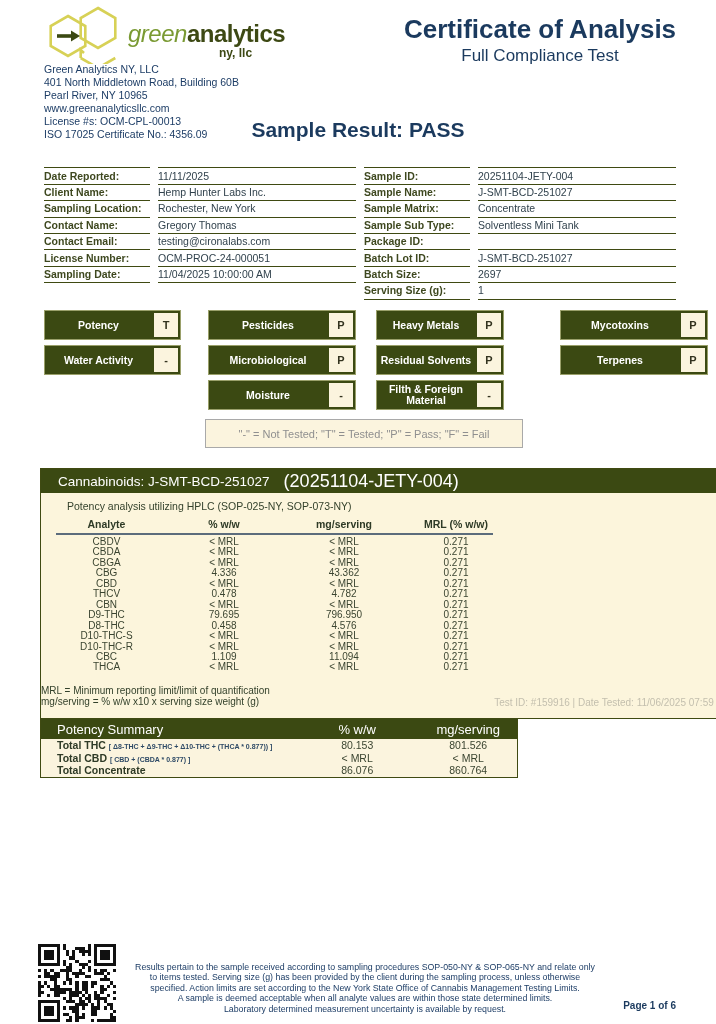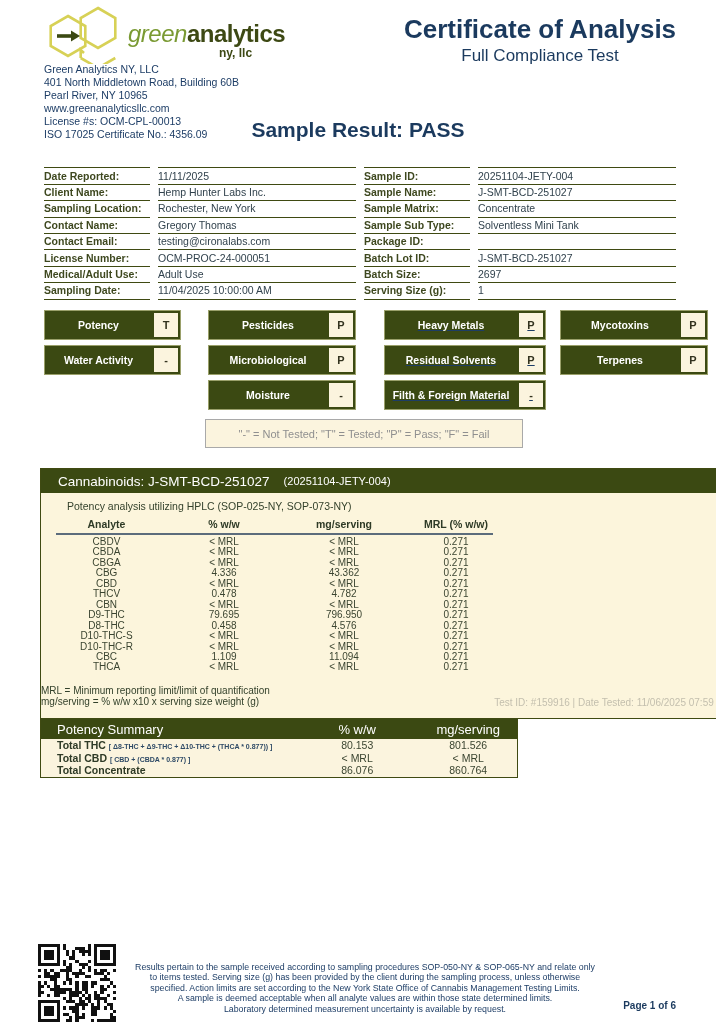--- a/index.html
+++ b/index.html
@@ -43,21 +43,21 @@
                justify-content:center;font-weight:bold;font-size:11px;color:#33331f;}
   #legend-box{position:absolute;left:205px;top:419px;width:316px;height:27px;background:#fbf4de;
               border:1px solid #a9a9a9;display:flex;align-items:center;justify-content:center;
               font-size:11px;color:#8f8f8f;}
 
   
   #cann-panel{position:absolute;left:40px;top:468px;width:704px;box-sizing:border-box;
               border:1.5px solid #3f4a12;background:#fcf5dc;}
   #cann-header{height:24px;background:#3b4912;color:#fff;display:flex;align-items:center;
                padding-left:17px;font-size:13.5px;border-bottom:1.5px solid #fcf5dc;}
-  #cann-header .sub{margin-left:14px;font-size:11px;}
+  #cann-header .sub{margin-left:14px;font-size:18px;}
   #cann-body{padding:6px 0 10px 0;}
   #cann-method{padding-left:26px;font-size:10.5px;color:#33412b;margin-bottom:6px;}
   .an-grid{display:grid;grid-template-columns:95px 140px 100px 124px;padding-left:18px;}
   .an-grid .c1{text-align:center;}
   .an-grid .c2,.an-grid .c3,.an-grid .c4{text-align:center;}
   #cann-cols{font-weight:bold;font-size:10.5px;color:#2e3a26;padding-bottom:3px;}
   #cann-underline{margin-left:15px;width:437px;border-bottom:2px solid #5c6c7c;}
   #analyte-rows{margin-top:2px;}
   .an-row{font-size:10px;color:#3a4430;line-height:10.45px;}
   #cann-foot{display:flex;align-items:flex-end;margin-top:12px;}
@@ -143,24 +143,20 @@
       </div>
       <div class="info-row">
         <div class="info-label">Contact Email:</div>
         <div class="info-value">testing@cironalabs.com</div>
       </div>
       <div class="info-row">
         <div class="info-label">License Number:</div>
         <div class="info-value">OCM-PROC-24-000051</div>
       </div>
       <div class="info-row">
-        <div class="info-label">Medical/Adult Use:</div>
-        <div class="info-value">Adult Use</div>
-      </div>
-      <div class="info-row">
         <div class="info-label">Sampling Date:</div>
         <div class="info-value">11/04/2025 10:00:00 AM</div>
       </div>
     </div>
   <div id="info-right" class="info-table">
       <div class="info-row">
         <div class="info-label">Sample ID:</div>
         <div class="info-value">20251104-JETY-004</div>
       </div>
       <div class="info-row">
@@ -211,21 +207,21 @@
         </div>
         <div class="chip">
           <span class="chip-label">Microbiological</span>
           <span class="chip-status">P</span>
         </div>
         <div class="chip">
           <span class="chip-label">Moisture</span>
           <span class="chip-status">-</span>
         </div>
       </div>
-      <div class="chip-col" style="left: 384px; width: 162px; text-decoration: underline;">
+      <div class="chip-col" style="left: 376px; width: 128px;">
         <div class="chip">
           <span class="chip-label">Heavy Metals</span>
           <span class="chip-status">P</span>
         </div>
         <div class="chip">
           <span class="chip-label">Residual Solvents</span>
           <span class="chip-status">P</span>
         </div>
         <div class="chip">
           <span class="chip-label">Filth &amp; Foreign Material</span>

